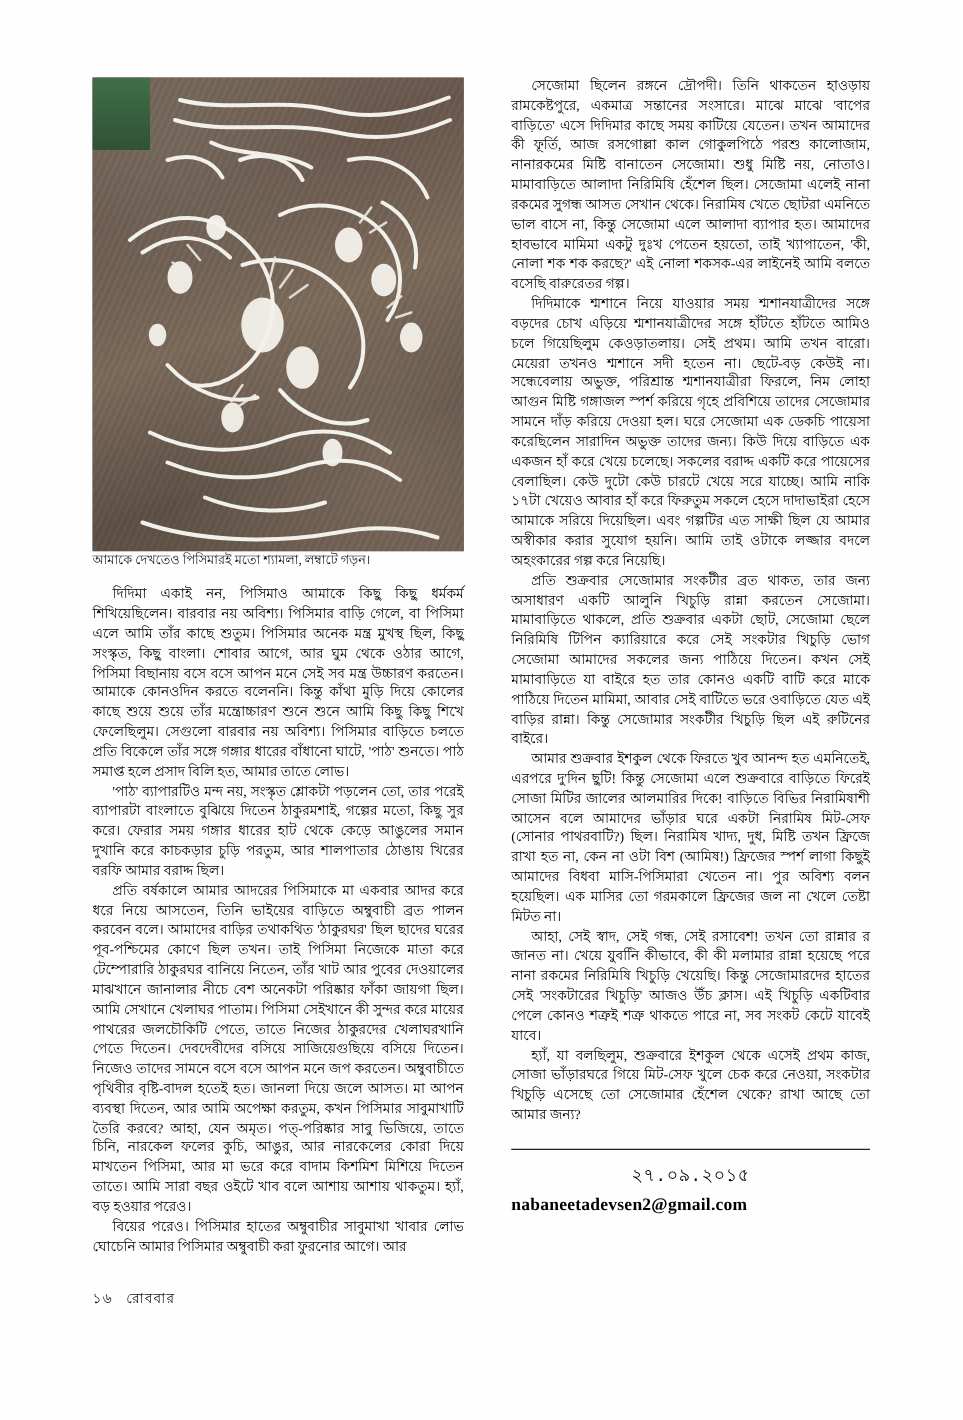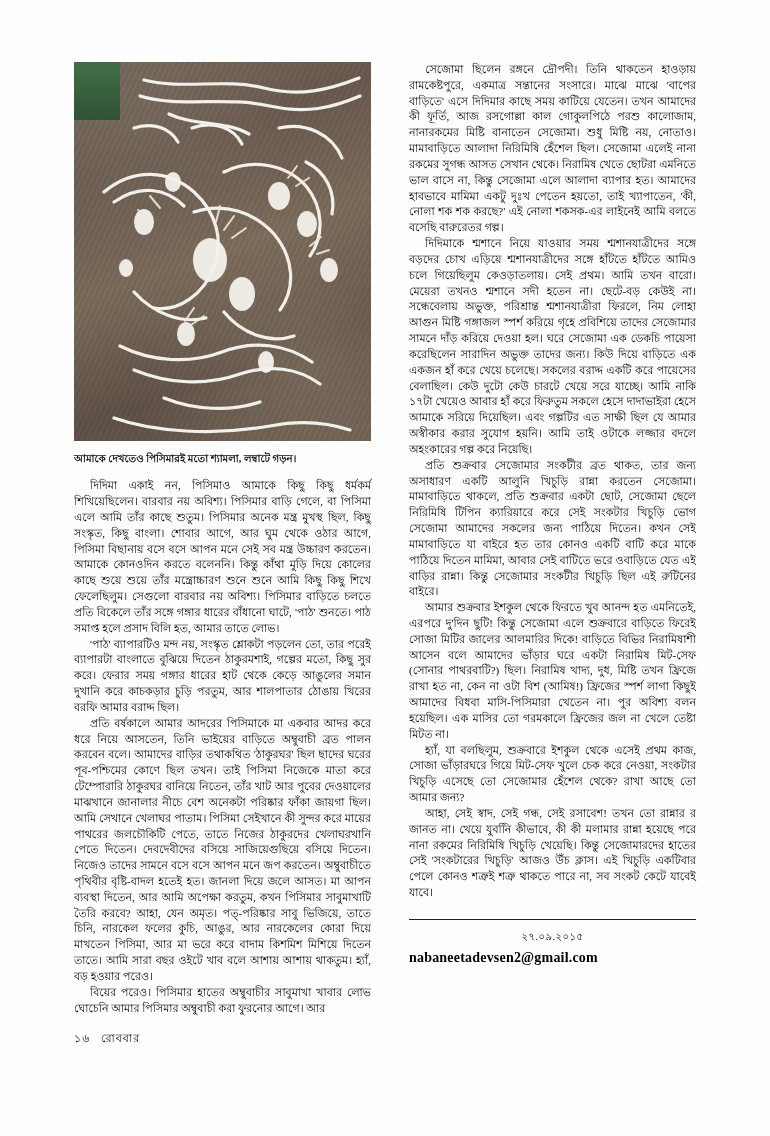--- a/index.html
+++ b/index.html
@@ -76,46 +76,45 @@
   .alpana {
     position: absolute;
     inset: 0;
     pointer-events: none;
   }
   .alpana svg { width: 100%; height: 100%; display: block; }
   .caption {
     width: 297px;
     font-size: 10.2px;
     line-height: 1.5;
-    margin-top: 10px;
     text-align: justify;
     color: #111;
-    font-weight: bold;
   }
   .body-text p {
     margin: 0;
     font-size: 11px;
     line-height: 1.44;
     text-align: justify;
     text-indent: 16px;
     color: #000;
     hyphens: none;
   }
   .col-left .body-text { margin-top: 12px; }
   .col-right .body-text { margin-top: 0; }
   .sig-rule {
     margin-top: 18px;
     width: 287px;
     border-top: 1px solid #222;
   }
   .sig-date {
     text-align: center;
-    font-size: 10px;
+    font-size: 14px;
     margin-top: 9px;
     letter-spacing: 0.5px;
+    font-family: Liberation Mono, monospace;
   }
   .sig-email {
     text-align: left;
     font-size: 14px;
     margin-top: 4px;
     letter-spacing: 0.2px;
     font-weight: bold;
   }
   .footer {
     position: absolute;
@@ -192,22 +191,22 @@
         <p>বিয়ের পরেও। পিসিমার হাতের অম্বুবাচীর সাবুমাখা খাবার লোভ ঘোচেনি আমার পিসিমার অম্বুবাচী করা ফুরনোর আগে। আর</p>
       </div>
     </div>
 
     <div class="col-right">
       <div class="body-text">
         <p>সেজোমা ছিলেন রঙ্গনে দ্রৌপদী। তিনি থাকতেন হাওড়ায় রামকেষ্টপুরে, একমাত্র সন্তানের সংসারে। মাঝে মাঝে 'বাপের বাড়িতে' এসে দিদিমার কাছে সময় কাটিয়ে যেতেন। তখন আমাদের কী ফূর্তি, আজ রসগোল্লা কাল গোকুলপিঠে পরশু কালোজাম, নানারকমের মিষ্টি বানাতেন সেজোমা। শুধু মিষ্টি নয়, নোতাও। মামাবাড়িতে আলাদা নিরিমিষি হেঁশেল ছিল। সেজোমা এলেই নানা রকমের সুগন্ধ আসত সেখান থেকে। নিরামিষ খেতে ছোটরা এমনিতে ভাল বাসে না, কিন্তু সেজোমা এলে আলাদা ব্যাপার হত। আমাদের হাবভাবে মামিমা একটু দুঃখ পেতেন হয়তো, তাই খ্যাপাতেন, 'কী, নোলা শক শক করছে?' এই নোলা শকসক-এর লাইনেই আমি বলতে বসেছি বারুরেতর গল্প।</p>
         <p>দিদিমাকে শ্মশানে নিয়ে যাওয়ার সময় শ্মশানযাত্রীদের সঙ্গে বড়দের চোখ এড়িয়ে শ্মশানযাত্রীদের সঙ্গে হাঁটতে হাঁটতে আমিও চলে গিয়েছিলুম কেওড়াতলায়। সেই প্রথম। আমি তখন বারো। মেয়েরা তখনও শ্মশানে সদী হতেন না। ছেটে-বড় কেউই না। সন্ধেবেলায় অভুক্ত, পরিশ্রান্ত শ্মশানযাত্রীরা ফিরলে, নিম লোহা আগুন মিষ্টি গঙ্গাজল স্পর্শ করিয়ে গৃহে প্রবিশিয়ে তাদের সেজোমার সামনে দাঁড় করিয়ে দেওয়া হল। ঘরে সেজোমা এক ডেকচি পায়েসা করেছিলেন সারাদিন অভুক্ত তাদের জন্য। কিউ দিয়ে বাড়িতে এক একজন হাঁ করে খেয়ে চলেছে। সকলের বরাদ্দ একটি করে পায়েসের বেলাছিল। কেউ দুটো কেউ চারটে খেয়ে সরে যাচ্ছে। আমি নাকি ১৭টা খেয়েও আবার হাঁ করে ফিরুতুম সকলে হেসে দাদাভাইরা হেসে আমাকে সরিয়ে দিয়েছিল। এবং গল্পটির এত সাক্ষী ছিল যে আমার অস্বীকার করার সুযোগ হয়নি। আমি তাই ওটাকে লজ্জার বদলে অহংকারের গল্প করে নিয়েছি।</p>
         <p>প্রতি শুক্রবার সেজোমার সংকটীর ব্রত থাকত, তার জন্য অসাধারণ একটি আলুনি খিচুড়ি রান্না করতেন সেজোমা। মামাবাড়িতে থাকলে, প্রতি শুক্রবার একটা ছোট, সেজোমা ছেলে নিরিমিষি টিপিন ক্যারিয়ারে করে সেই সংকটার খিচুড়ি ভোগ সেজোমা আমাদের সকলের জন্য পাঠিয়ে দিতেন। কখন সেই মামাবাড়িতে যা বাইরে হত তার কোনও একটি বাটি করে মাকে পাঠিয়ে দিতেন মামিমা, আবার সেই বাটিতে ভরে ওবাড়িতে যেত এই বাড়ির রান্না। কিন্তু সেজোমার সংকটীর খিচুড়ি ছিল এই রুটিনের বাইরে।</p>
         <p>আমার শুক্রবার ইশকুল থেকে ফিরতে খুব আনন্দ হত এমনিতেই, এরপরে দু'দিন ছুটি! কিন্তু সেজোমা এলে শুক্রবারে বাড়িতে ফিরেই সোজা মিটির জালের আলমারির দিকে! বাড়িতে বিভির নিরামিষাশী আসেন বলে আমাদের ভাঁড়ার ঘরে একটা নিরামিষ মিট-সেফ (সোনার পাথরবাটি?) ছিল। নিরামিষ খাদ্য, দুধ, মিষ্টি তখন ফ্রিজে রাখা হত না, কেন না ওটা বিশ (আমিষ!) ফ্রিজের স্পর্শ লাগা কিছুই আমাদের বিধবা মাসি-পিসিমারা খেতেন না। পুর অবিশ্য বলন হয়েছিল। এক মাসির তো গরমকালে ফ্রিজের জল না খেলে তেষ্টা মিটত না।</p>
+        <p>আহা, সেই স্বাদ, সেই গন্ধ, সেই রসাবেশ! তখন তো রান্নার র জানত না। খেয়ে যুবনিি কীভাবে, কী কী মলামার রান্না হয়েছে পরে নানা রকমের নিরিমিষি খিচুড়ি খেয়েছি। কিন্তু সেজোমারদের হাতের সেই 'সংকটারের খিচুড়ি' আজও উঁচ ক্লাস। এই খিচুড়ি একটিবার পেলে কোনও শত্রুই শত্রু থাকতে পারে না, সব সংকট কেটে যাবেই যাবে।</p>
         <p>হ্যাঁ, যা বলছিলুম, শুক্রবারে ইশকুল থেকে এসেই প্রথম কাজ, সোজা ভাঁড়ারঘরে গিয়ে মিট-সেফ খুলে চেক করে নেওয়া, সংকটার খিচুড়ি এসেছে তো সেজোমার হেঁশেল থেকে? রাখা আছে তো আমার জন্য?</p>
-        <p>আহা, সেই স্বাদ, সেই গন্ধ, সেই রসাবেশ! তখন তো রান্নার র জানত না। খেয়ে যুবনিি কীভাবে, কী কী মলামার রান্না হয়েছে পরে নানা রকমের নিরিমিষি খিচুড়ি খেয়েছি। কিন্তু সেজোমারদের হাতের সেই 'সংকটারের খিচুড়ি' আজও উঁচ ক্লাস। এই খিচুড়ি একটিবার পেলে কোনও শত্রুই শত্রু থাকতে পারে না, সব সংকট কেটে যাবেই যাবে।</p>
       </div>
       <div class="sig-rule"></div>
       <div class="sig-date">২৭.০৯.২০১৫</div>
       <div class="sig-email">nabaneetadevsen2@gmail.com</div>
     </div>
 
   </div>
 
   <div class="footer">
     <span class="num">১৬</span>

